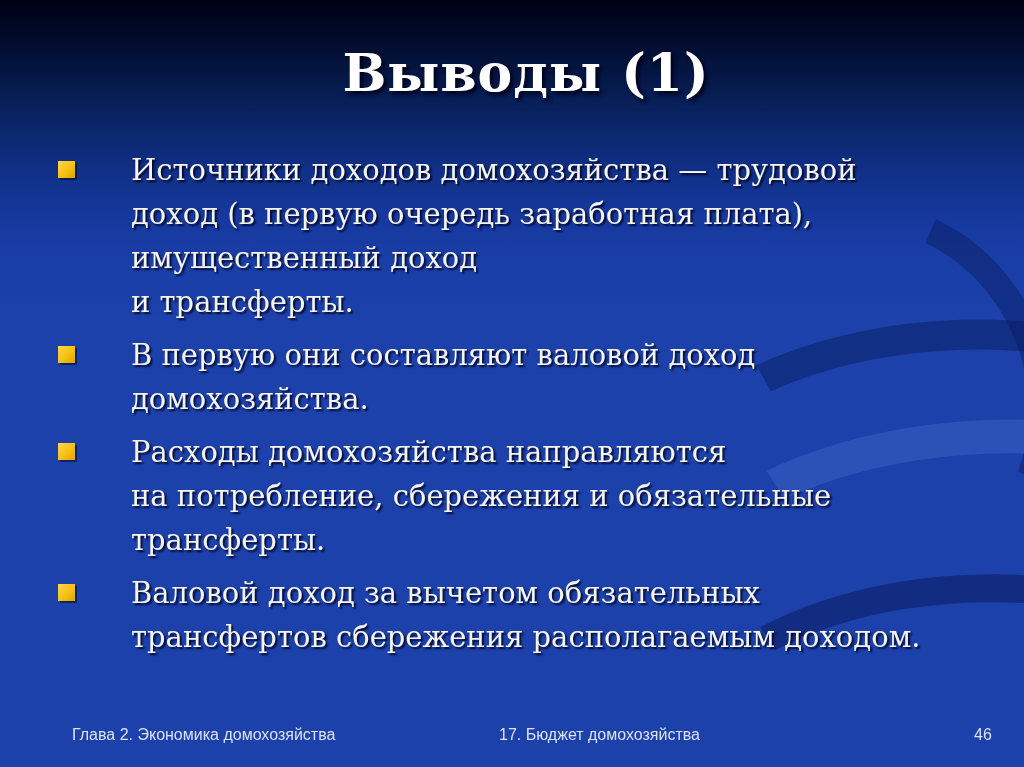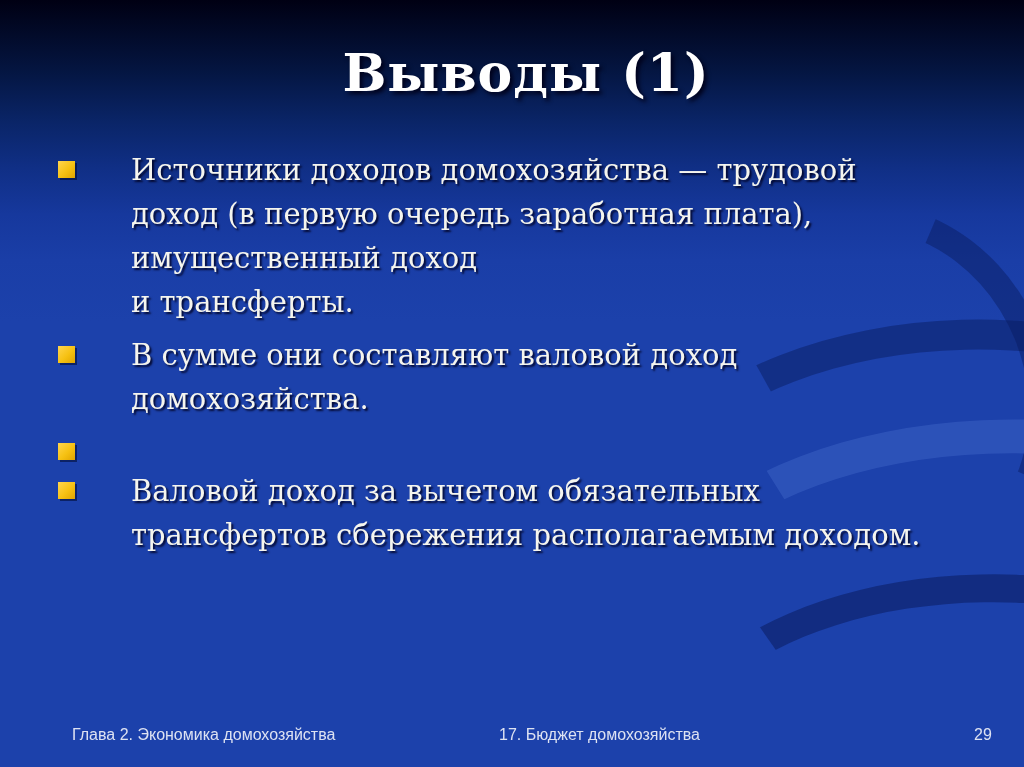--- a/index.html
+++ b/index.html
@@ -94,32 +94,35 @@
   <ul class="bullets">
     <li class="bullet-item">
       <span class="bullet-marker"></span>
       <span class="bullet-text">Источники доходов домохозяйства — трудовой
 доход (в первую очередь заработная плата),
 имущественный доход
 и трансферты.</span>
     </li>
     <li class="bullet-item">
       <span class="bullet-marker"></span>
-      <span class="bullet-text">В сумме они составляют валовой доход
+      <span class="bullet-text">В первую они составляют валовой доход
 домохозяйства.</span>
     </li>
     <li class="bullet-item">
       <span class="bullet-marker"></span>
+      <span class="bullet-text">Расходы домохозяйства направляются
+на потребление, сбережения и обязательные
+трансферты.</span>
     </li>
     <li class="bullet-item">
       <span class="bullet-marker"></span>
       <span class="bullet-text">Валовой доход за вычетом обязательных
 трансфертов сбережения располагаемым доходом.</span>
     </li>
   </ul>
 
   <div class="footer">
     <span class="footer-left">Глава 2. Экономика домохозяйства</span>
     <span class="footer-center">17. Бюджет домохозяйства</span>
-    <span class="footer-page">29</span>
+    <span class="footer-page">46</span>
   </div>
 
 </div>
 
 </body></html>

